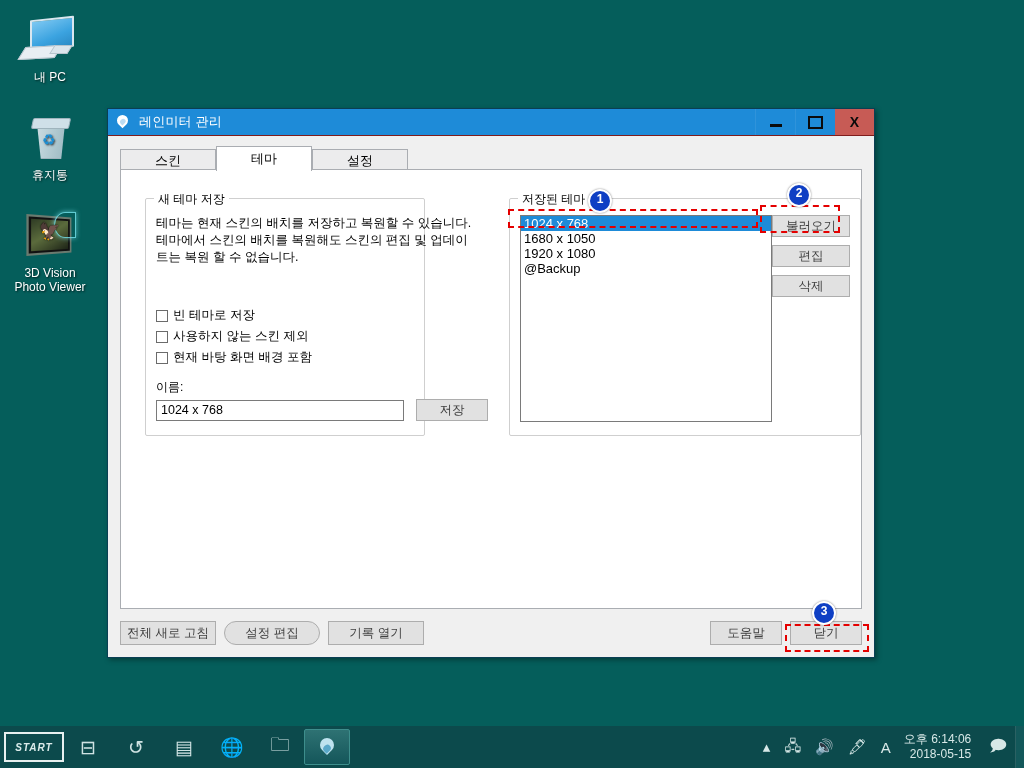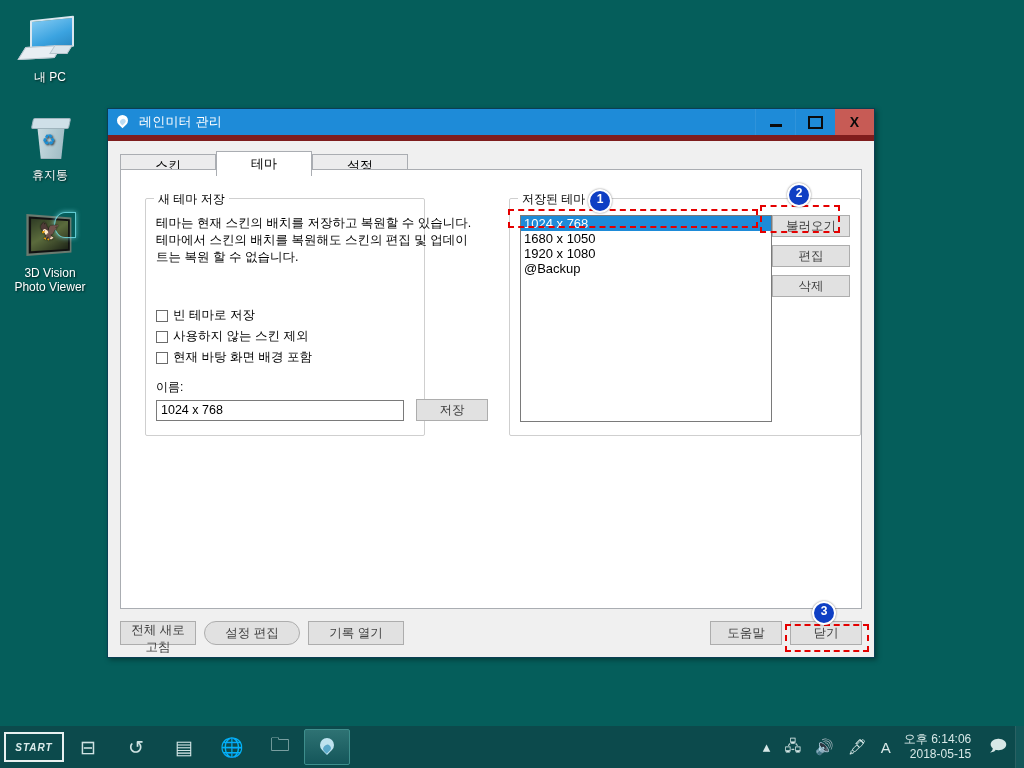--- a/index.html
+++ b/index.html
@@ -136,21 +136,21 @@
     border: 1px solid #0a3f54;
     box-sizing: border-box;
     box-shadow: 2px 2px 5px rgba(0,0,0,.35);
   }
   .titlebar {
     height: 26px;
     background: #1e8bd8;
     display: flex;
     align-items: center;
     position: relative;
-    border-bottom: 6px solid #7f1d1d;
+    border-bottom: 1px solid #7f1d1d;
   }
   .tb-icon {
     width: 18px; height: 18px;
     margin-left: 6px;
     position: relative;
   }
   .droplet {
     position: absolute;
     left: 3px; top: 2px;
     width: 11px; height: 11px;
@@ -398,21 +398,21 @@
     display: flex;
     gap: 8px;
   }
   .bottom-right {
     position: absolute;
     right: 0; top: 0;
     display: flex;
     gap: 8px;
   }
   .bottombar .btn { height: 24px; }
-  #btn-refresh-all { width: 76px; }
+  #btn-refresh-all { width: 96px; }
   #btn-edit-settings { width: 96px; border-radius: 12px; }
   #btn-open-log { width: 96px; }
   #btn-help { width: 72px; }
   #btn-close { width: 72px; }
 
   
   .hl {
     position: absolute;
     border: 2px dashed #e40000;
     box-sizing: border-box;

